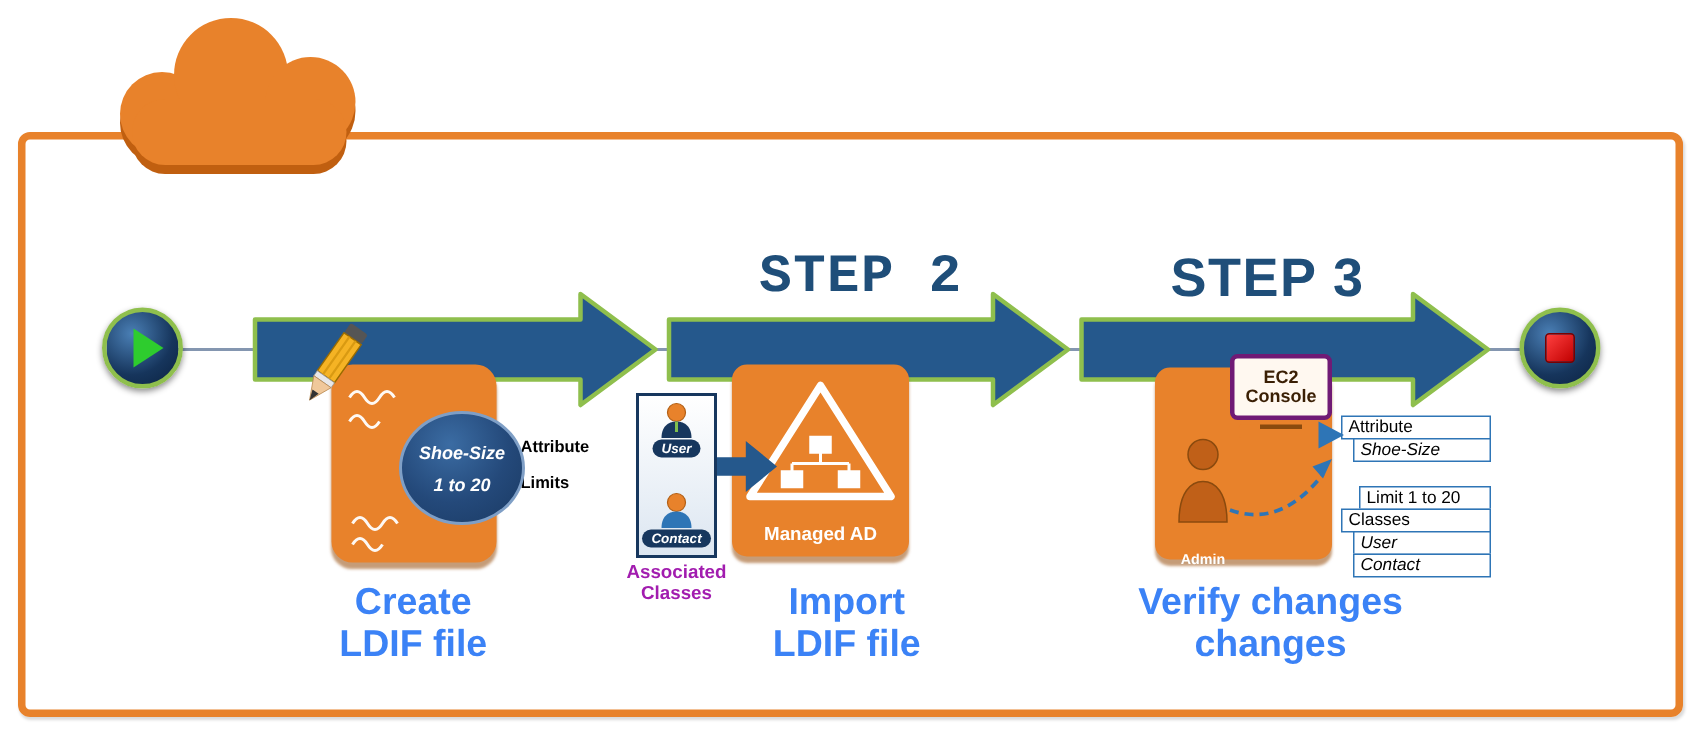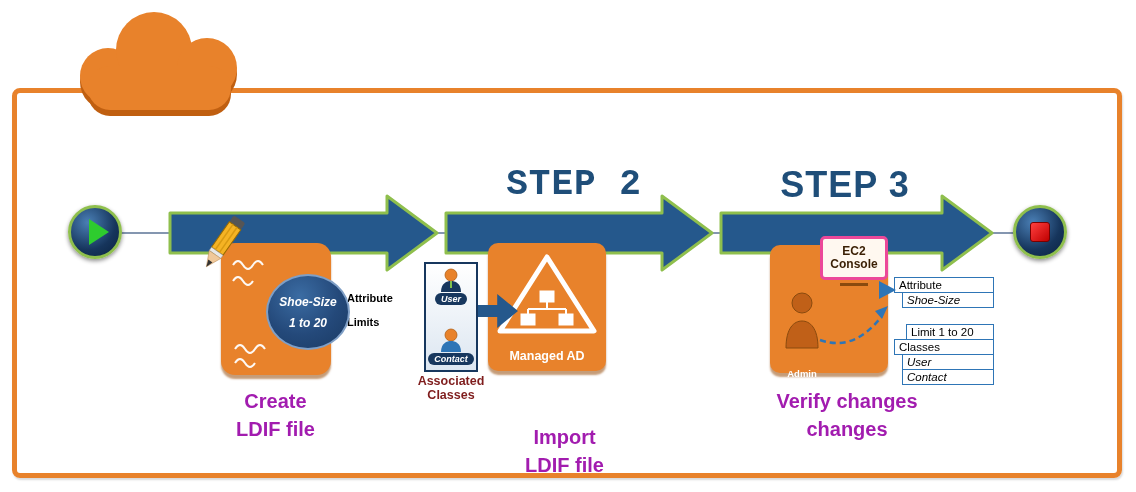--- a/index.html
+++ b/index.html
@@ -73,21 +73,21 @@
     display: flex; flex-direction: column; align-items: center; justify-content: space-between;
     padding: 4px 0 5px 0;
   }
   .class-cell { display: flex; flex-direction: column; align-items: center; gap: 1px; }
   .class-pill {
     background: #17375E; color: #ffffff; font-style: italic; font-weight: bold;
     font-size: 9px; border-radius: 8px; padding: 1px 6px; white-space: nowrap;
   }
   .assoc-caption {
     position: absolute; left: 402px; top: 374px; width: 98px; text-align: center;
-    font-size: 12.5px; font-weight: bold; color: #7f1d1d; line-height: 14px; z-index: 2;
+    font-size: 12.5px; font-weight: bold; color: #a21caf; line-height: 14px; z-index: 2;
   }
   .block-arrow-sm {
     position: absolute; left: 478px; top: 294px; width: 40px; height: 34px;
     background: #25588C; z-index: 3;
     clip-path: polygon(0 32%, 48% 32%, 48% 0, 100% 50%, 48% 100%, 48% 68%, 0 68%);
   }
 
   
   .tile {
     position: absolute; width: 118px; height: 128px; background: #E8822B;
@@ -95,21 +95,21 @@
   }
   .tile-label {
     position: absolute; bottom: 8px; left: 0; width: 100%; text-align: center;
     color: #ffffff; font-weight: bold; font-size: 12.5px;
   }
 
   
   .console { position: absolute; left: 818px; top: 236px; width: 72px; z-index: 6; }
   .console-screen {
     width: 68px; height: 44px; margin: 0 auto; background: #fff8f0;
-    border: 3px solid #ec4899; border-radius: 5px;
+    border: 3px solid #701a75; border-radius: 5px;
     display: flex; flex-direction: column; align-items: center; justify-content: center;
     font-size: 12px; font-weight: bold; color: #3a1f04; line-height: 13px; text-align: center;
   }
   .console-base { width: 56px; height: 9px; margin: 0 auto; background: #E8822B; border-radius: 2px; }
   .console-slot { width: 28px; height: 3px; margin: 3px auto 0 auto; background: #8a4a0e; }
   .admin-figure { position: absolute; left: 780px; top: 290px; width: 44px; height: 62px; z-index: 3; }
   .admin-label {
     position: absolute; left: 780px; top: 368px; width: 44px; text-align: center;
     color: #ffffff; font-weight: bold; font-size: 9.5px; z-index: 3;
   }
@@ -118,22 +118,22 @@
     height: 16px; line-height: 14px; background: #ffffff; border: 1px solid #2E75B6;
     padding-left: 4px; margin-top: -1px; white-space: nowrap; overflow: hidden;
   }
   .trow.parent { margin-left: 0; width: 100px; }
   .trow.child  { margin-left: 8px; width: 92px; }
   .trow.child2 { margin-left: 12px; width: 88px; margin-top: 16px; }
   .trow.italic { font-style: italic; }
 
   
   .step-caption {
-    position: absolute; text-align: center; font-size: 20px; font-weight: bold;
-    color: #a21caf; line-height: 28px; z-index: 2;
+    position: absolute; text-align: center; font-size: 25px; font-weight: bold;
+    color: #3b82f6; line-height: 28px; z-index: 2;
   }
 </style>
 </head>
 <body>
 
 <div class="canvas">
 
   <div class="frame"></div>
 
   <svg class="layer" width="1136" height="492">
@@ -272,21 +272,21 @@
   <svg class="overlay" width="1136" height="492">
     <path d="M820 340 C848 350 868 334 882 316" fill="none" stroke="#2E75B6" stroke-width="2.5" stroke-dasharray="6 4"></path>
     <polygon points="888,306 875,311 882,319" fill="#2E75B6"></polygon>
     <polygon points="896,290 879,281 879,299" fill="#2E75B6"></polygon>
   </svg>
 
   <div class="step-caption" style="left:193px; top:387px; width:165px;">
     <div>Create</div>
     <div>LDIF file</div>
   </div>
-  <div class="step-caption" style="left:482px; top:387px; width:165px;margin-top:36px;">
+  <div class="step-caption" style="left:482px; top:387px; width:165px;">
     <div>Import</div>
     <div>LDIF file</div>
   </div>
   <div class="step-caption" style="left:752px; top:387px; width:190px;">
     <div>Verify changes</div>
     <div>changes</div>
   </div>
 
 </div>
 

